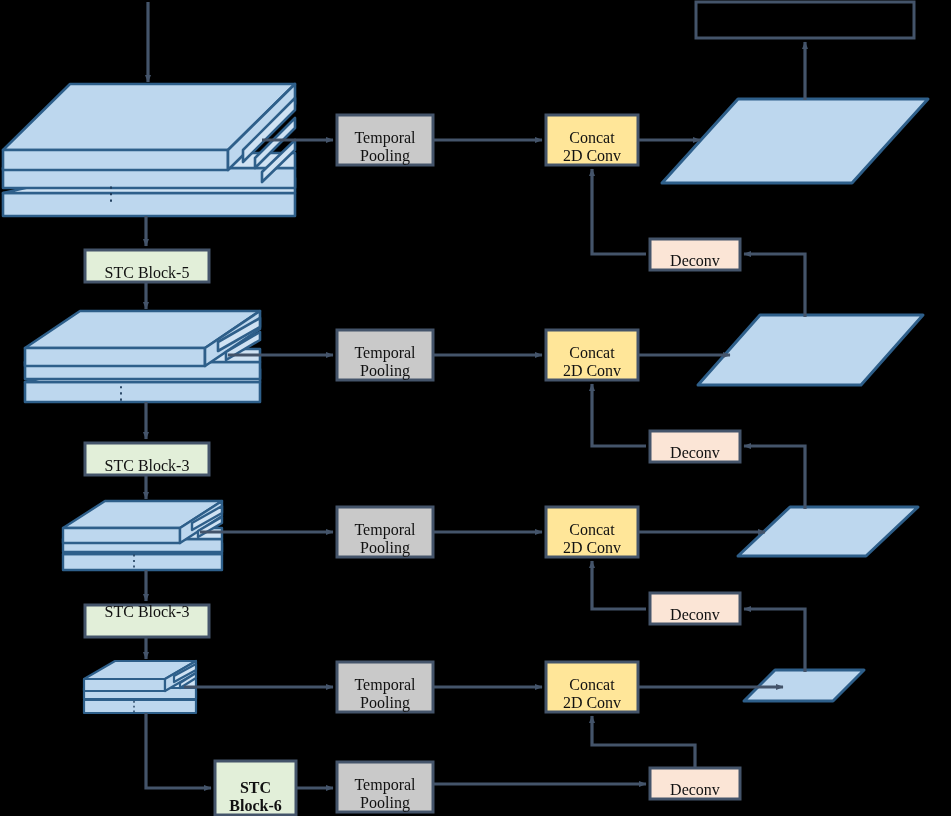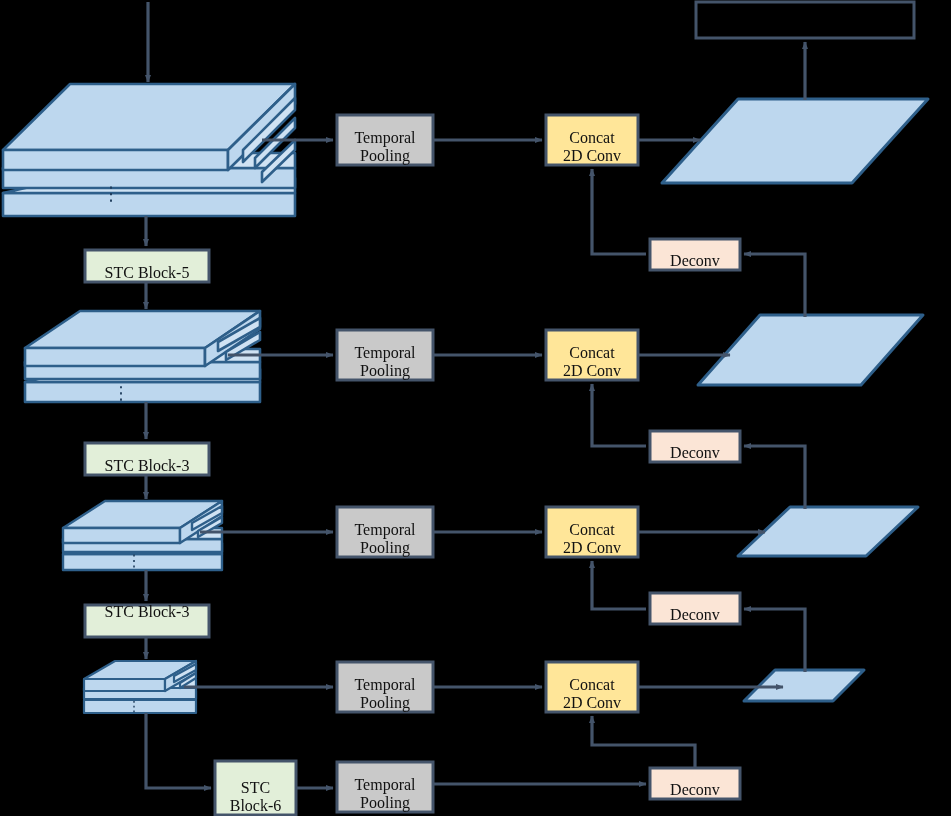--- a/index.html
+++ b/index.html
@@ -206,21 +206,21 @@
 </div>
 
 <div class="lbl" style="left:650px;top:239px;width:90px;height:31px;font-size:16px;">Deconv</div>
 <div class="lbl" style="left:650px;top:431px;width:90px;height:31px;font-size:16px;">Deconv</div>
 <div class="lbl" style="left:650px;top:593px;width:90px;height:31px;font-size:16px;">Deconv</div>
 <div class="lbl" style="left:650px;top:768px;width:90px;height:31px;font-size:16px;">Deconv</div>
 
 <div class="lbl" style="left:85px;top:250px;width:124px;height:32px;font-size:16px;">STC Block-5</div>
 <div class="lbl" style="left:85px;top:443px;width:124px;height:32px;font-size:16px;">STC Block-3</div>
 <div class="lbl" style="left:85px;top:605px;width:124px;height:16px;font-size:16px;">STC Block-3</div>
-<div class="lbl" style="left:215px;top:761px;width:81px;height:54px;font-size:16px;">
+<div class="lbl" style="left:215px;top:761px;width:81px;height:54px;font-size:16px;font-weight:bold;">
   <span>STC</span>
   <span>Block-6</span>
 </div>
 
 <div class="lbl" style="left:98px;top:178px;width:26px;height:26px;font-size:19px;color:#1f3d5c;">⋮</div>
 <div class="lbl" style="left:108px;top:377px;width:26px;height:26px;font-size:18px;color:#1f3d5c;">⋮</div>
 <div class="lbl" style="left:122px;top:546px;width:24px;height:24px;font-size:16px;color:#1f3d5c;">⋮</div>
 <div class="lbl" style="left:123px;top:693px;width:22px;height:22px;font-size:14px;color:#1f3d5c;">⋮</div>
 
 <div class="lbl" style="left:696px;top:2px;width:218px;height:36px;font-size:16px;color:#e8e8e8;"></div>

